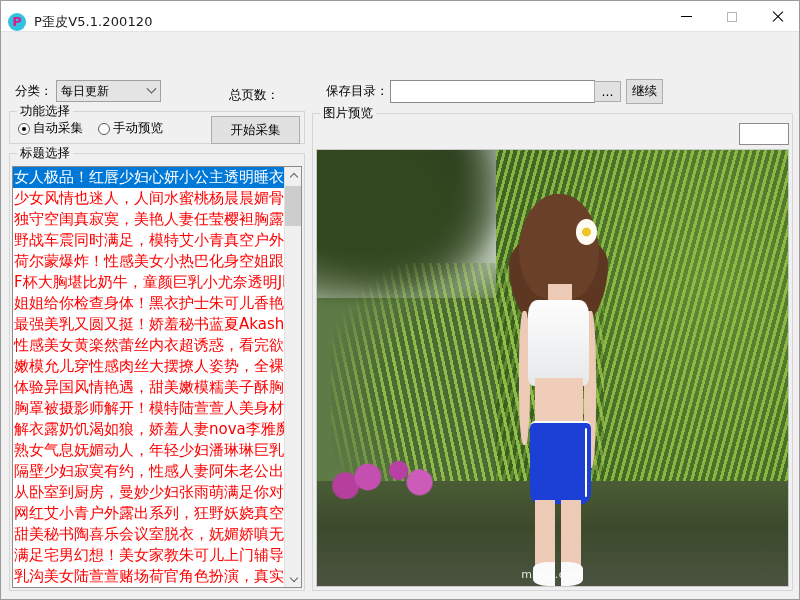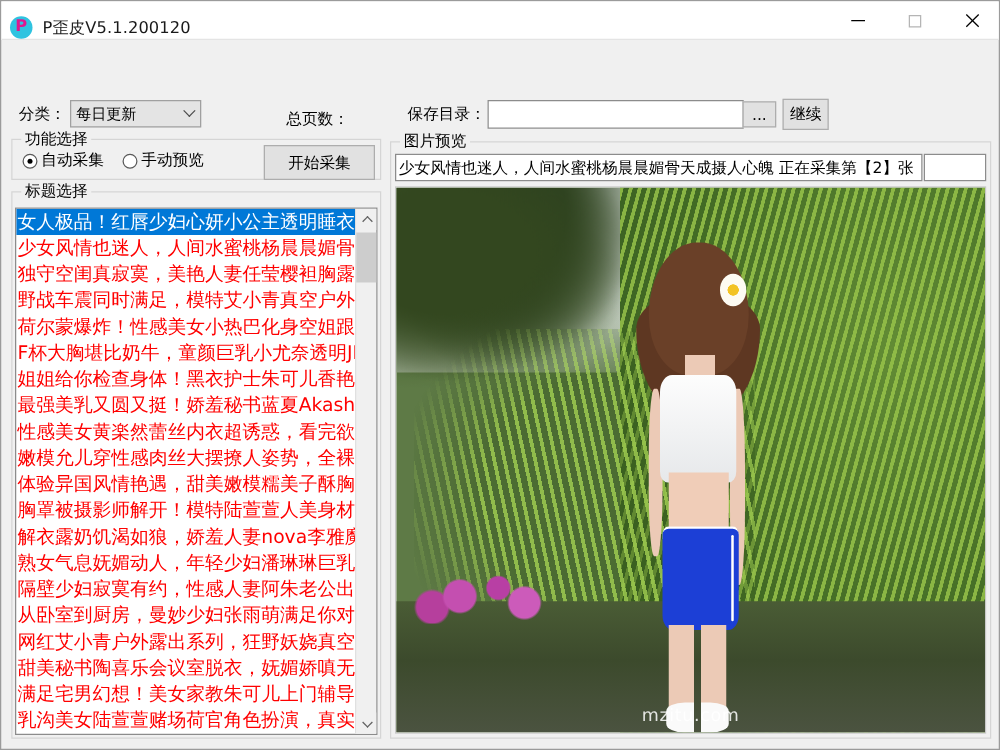--- a/index.html
+++ b/index.html
@@ -320,21 +320,21 @@
     background:#eccab6; border-radius: 40%;
   }
   .m-shoes {
     position:absolute; left:35%; bottom:0%; width:31%; height:6%;
     background: linear-gradient(90deg,#fafafa 0 45%, rgba(0,0,0,0) 45% 55%, #fafafa 55% 100%);
     border-radius: 30%;
   }
   .wm-photo {
     position:absolute; left:0; bottom: 5px; width:100%;
     text-align:center;
-    font-size: 14px; color: rgba(255,255,255,.85);
+    font-size: 11px; color: rgba(255,255,255,.85);
     letter-spacing: .5px;
     font-family:"DejaVu Sans","Liberation Sans",sans-serif;
   }
 
   
   .wm-overlay {
     position: absolute;
     right: 0px; bottom: 0px;
     width: 176px; height: 74px;
     pointer-events: none;
@@ -441,21 +441,20 @@
       <div class="sb-btn sb-dn">
           <i class="sb-arrow"></i>
         </div>
     </div>
   </div>
 
   <div class="group" style="left:311px; top:112px; width:481px; height:478px;">
     <span class="legend cjk">图片预览</span>
   </div>
 
-  <div class="tinput cjk" style="left:315px; top:122px; width:422px; height:22px; font-size:12.5px;">少女风情也迷人，人间水蜜桃杨晨晨媚骨天成摄人心魄  正在采集第【2】张</div>
   <div class="tinput" style="left:738px; top:122px; width:50px; height:22px;"></div>
 
   <div class="imgframe" style="left:315px; top:148px; width:473px; height:438px;">
     <div class="photo">
       <div class="sky"></div>
       <div class="trees"></div>
       <div class="palm"></div>
       <div class="palm2"></div>
       <div class="ground"></div>
       <div class="flowers"></div>

